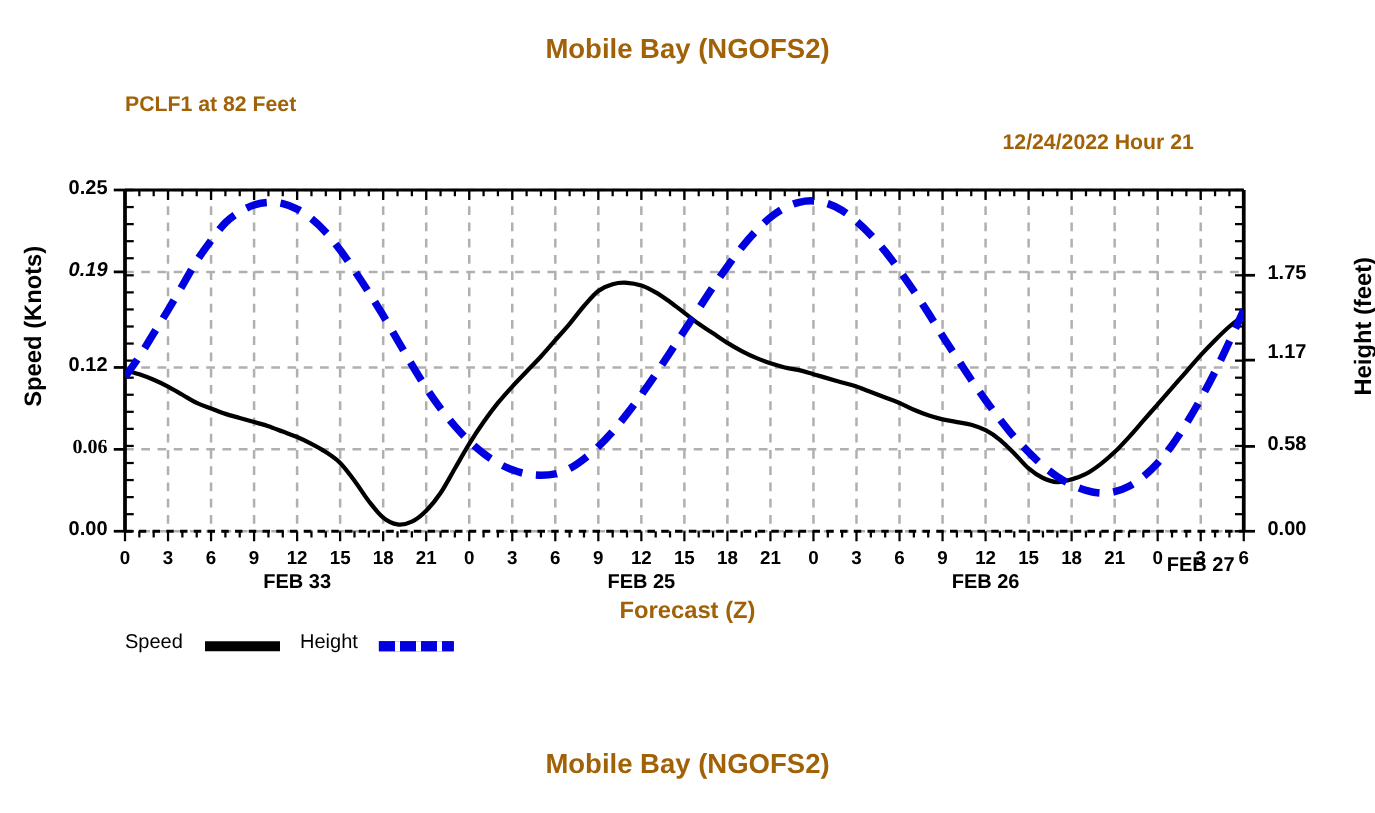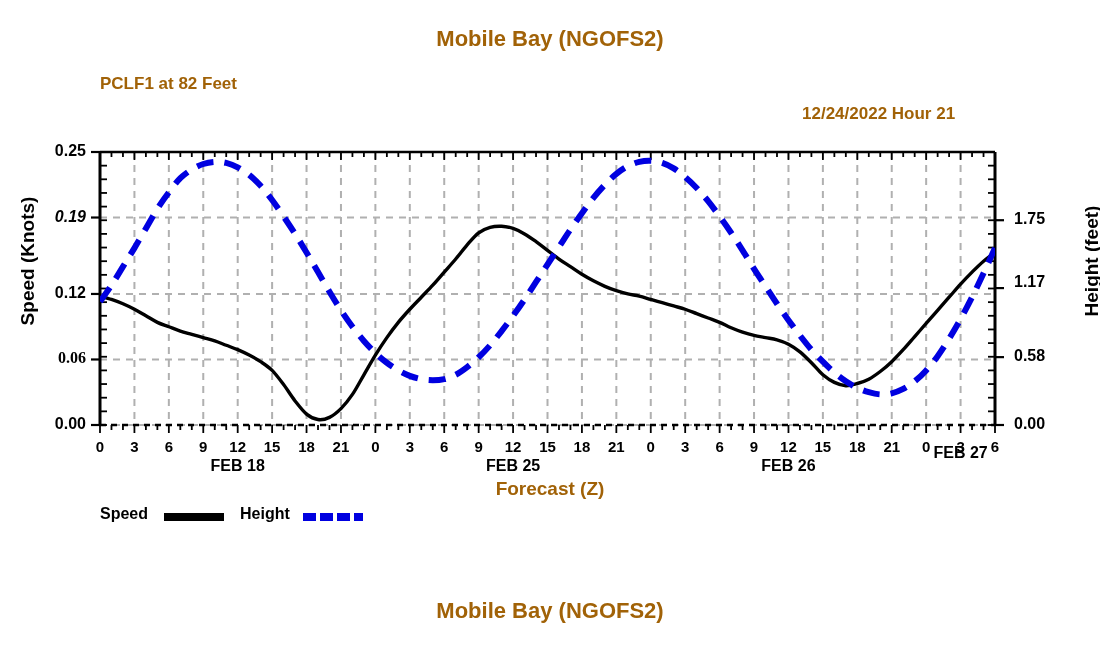--- a/index.html
+++ b/index.html
@@ -15,21 +15,21 @@
   #ylabel-left{position:absolute;left:-62px;top:250px;width:180px;text-align:center;
     transform:rotate(-90deg);transform-origin:center center;font-size:19px;font-weight:bold;}
   #ylabel-right{position:absolute;left:1002px;top:250px;width:180px;text-align:center;
     transform:rotate(-90deg);transform-origin:center center;font-size:19px;font-weight:bold;}
   #xlabel{left:0;top:478px;width:1100px;text-align:center;font-size:19px;}
   .ytick{position:absolute;font-size:16px;font-weight:bold;text-align:right;}
   .ytick-r{position:absolute;font-size:16px;font-weight:bold;text-align:left;}
   .xtick{position:absolute;font-size:15px;font-weight:bold;text-align:center;width:30px;}
   .daylabel{position:absolute;font-size:16px;font-weight:bold;text-align:center;width:120px;}
   #legend{position:absolute;left:100px;top:505px;height:22px;}
-  .leg-label{position:absolute;font-size:16px;font-weight:bold;top:0px;}
+  .leg-label{position:absolute;font-size:16px;font-weight:normal;top:0px;}
   .leg-swatch{position:absolute;top:8px;height:8px;}
   svg{position:absolute;left:0;top:0;}
 </style>
 </head>
 <body>
 
 <div id="root">
 
   <div class="txt" id="title-top">Mobile Bay (NGOFS2)</div>
   <div class="txt" id="station-line1">PCLF1 at 82 Feet</div>
@@ -328,21 +328,21 @@
       <div class="xtick" style="left: 739.038px; top: 438px;">9</div>
       <div class="xtick" style="left: 773.462px; top: 438px;">12</div>
       <div class="xtick" style="left: 807.885px; top: 438px;">15</div>
       <div class="xtick" style="left: 842.308px; top: 438px;">18</div>
       <div class="xtick" style="left: 876.731px; top: 438px;">21</div>
       <div class="xtick" style="left: 911.154px; top: 438px;">0</div>
       <div class="xtick" style="left: 945.577px; top: 438px;">3</div>
       <div class="xtick" style="left: 980px; top: 438px;">6</div>
     </div>
   <div id="day-layer">
-      <div class="daylabel" style="left: 177.692px; top: 457px;">FEB 18</div>
+      <div class="daylabel" style="left: 177.692px; top: 457px;">FEB 33</div>
       <div class="daylabel" style="left: 453.077px; top: 457px;">FEB 25</div>
       <div class="daylabel" style="left: 728.462px; top: 457px;">FEB 26</div>
       <div class="daylabel" style="left: 900.577px; top: 444px;">FEB 27</div>
     </div>
 
   <div id="legend">
     <div class="leg-label" id="leg-speed-label" style="left: 0px;">Speed</div>
     <div class="leg-swatch" id="leg-speed-swatch" style="left: 64px; width: 60px; background: rgb(0, 0, 0);"></div>
     <div class="leg-label" id="leg-height-label" style="left: 140px;">Height</div>
     <div class="leg-swatch" id="leg-height-swatch" style="left: 203px; width: 60px; background: repeating-linear-gradient(90deg, rgb(0, 0, 224) 0px, rgb(0, 0, 224) 13px, rgb(255, 255, 255) 13px, rgb(255, 255, 255) 17px) rgb(0, 0, 224);"></div>

